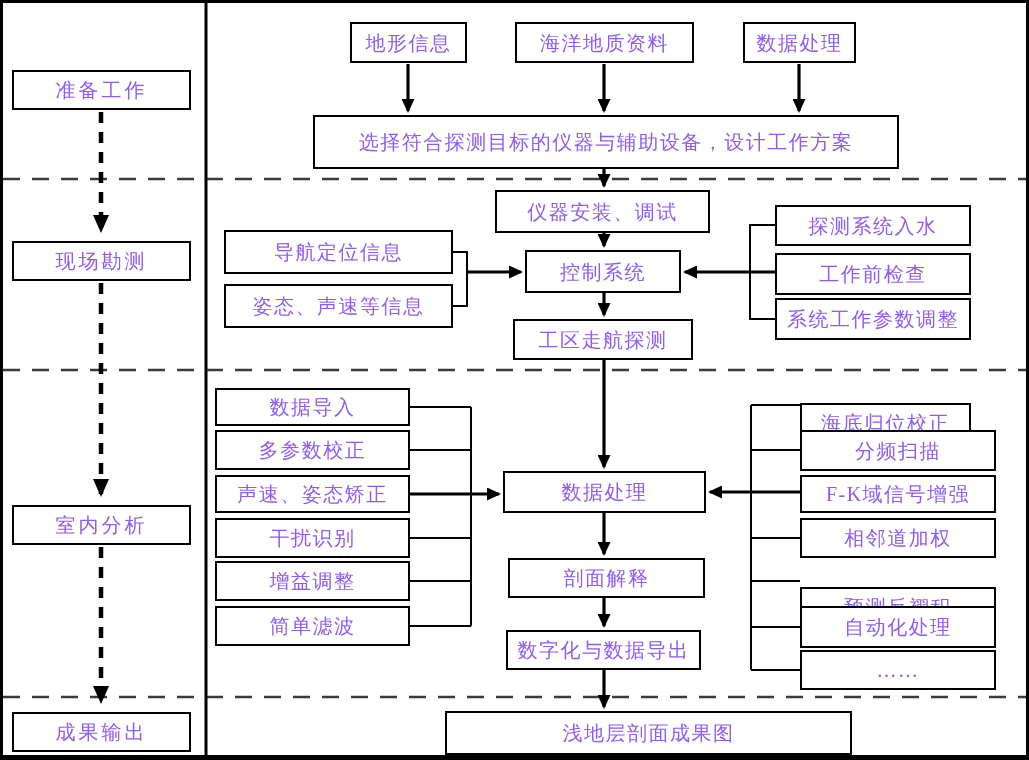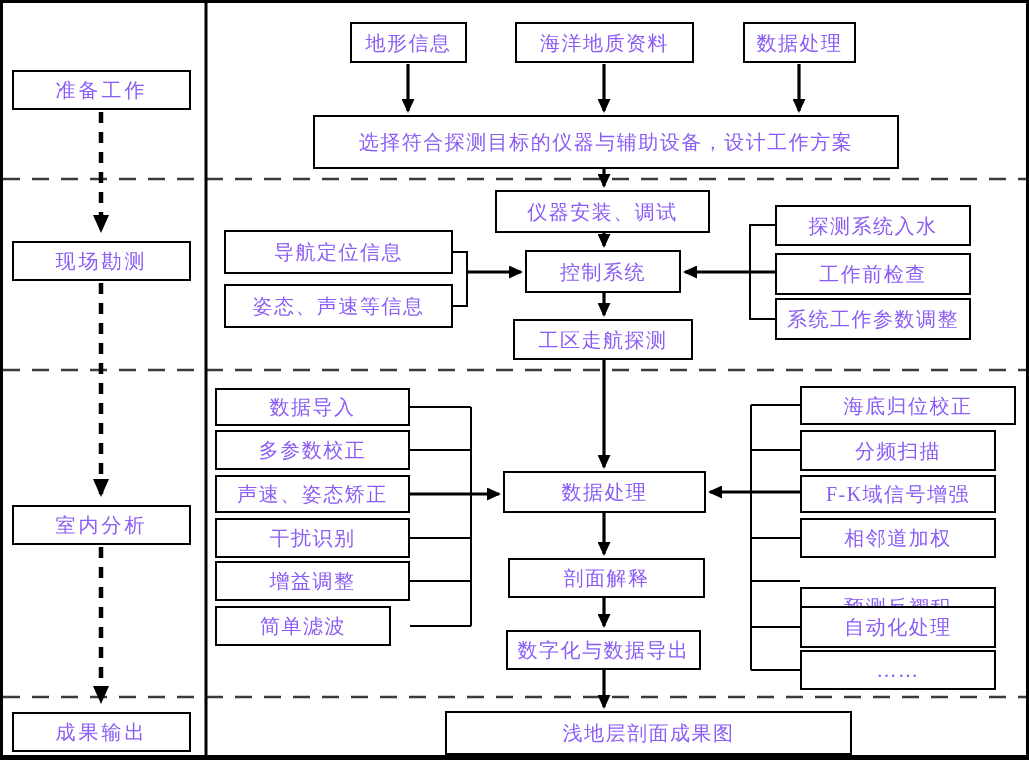--- a/index.html
+++ b/index.html
@@ -119,23 +119,23 @@
   <div class="box" style="left:221px;top:281px;width:229px;height:44px">姿态、声速等信息</div>
   <div class="box" style="left:772px;top:202px;width:196px;height:41px">探测系统入水</div>
   <div class="box" style="left:772px;top:250px;width:196px;height:42px">工作前检查</div>
   <div class="box" style="left:772px;top:295px;width:196px;height:42px">系统工作参数调整</div>
 
   <div class="box" style="left:212px;top:385px;width:195px;height:38px">数据导入</div>
   <div class="box" style="left:212px;top:427px;width:195px;height:40px">多参数校正</div>
   <div class="box" style="left:212px;top:472px;width:195px;height:38px">声速、姿态矫正</div>
   <div class="box" style="left:212px;top:515px;width:195px;height:40px">干扰识别</div>
   <div class="box" style="left:212px;top:558px;width:195px;height:40px">增益调整</div>
-  <div class="box" style="left:212px;top:603px;width:176px;height:40px">简单滤波</div>
+  <div class="box" style="left:212px;top:603px;width:195px;height:40px">简单滤波</div>
 
-  <div class="box" style="left:797px;top:383px;width:216px;height:39px">海底归位校正</div>
+  <div class="box" style="left:797px;top:400px;width:171px;height:39px">海底归位校正</div>
   <div class="box" style="left:797px;top:427px;width:196px;height:41px">分频扫描</div>
   <div class="box" style="left:797px;top:472px;width:196px;height:38px">F-K域信号增强</div>
   <div class="box" style="left:797px;top:515px;width:196px;height:40px">相邻道加权</div>
   <div class="box" style="left:797px;top:584px;width:196px;height:40px">预测反褶积</div>
   <div class="box" style="left:797px;top:603px;width:196px;height:42px">自动化处理</div>
   <div class="box" style="left:797px;top:647px;width:196px;height:40px">……</div>
 
   <div class="box" style="left:500px;top:468px;width:203px;height:42px">数据处理</div>
   <div class="box" style="left:505px;top:555px;width:197px;height:40px">剖面解释</div>
   <div class="box" style="left:503px;top:627px;width:195px;height:40px">数字化与数据导出</div>

